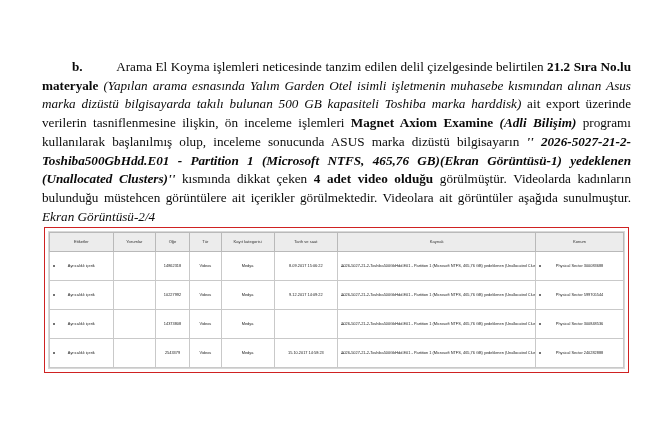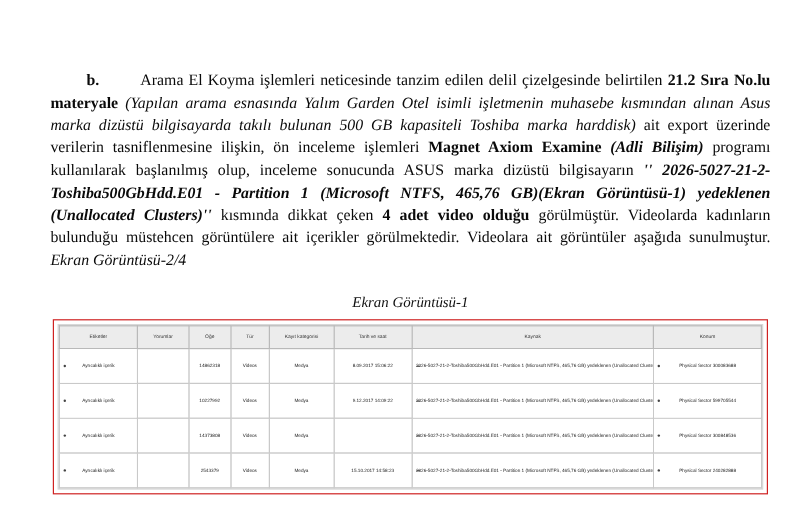--- a/index.html
+++ b/index.html
@@ -12,21 +12,21 @@
     background: #ffffff;
     font-family: "Liberation Serif", serif;
     color: #000000;
     overflow: hidden;
   }
   .page {
     position: relative;
     width: 665px;
     height: 443px;
     box-sizing: border-box;
-    padding: 58px 23px 0 42px;
+    padding: 58px 34px 0 42px;
   }
   .para {
     font-size: 13.2px;
     line-height: 1.42;
     text-align: justify;
     margin: 0;
     color: #0a0a0a;
   }
   .para .lead {
     font-weight: bold;
@@ -142,21 +142,20 @@
 </head>
 <body>
 
 <div class="page">
 
   <p class="para">
     <span class="ind"></span><b class="lead">b.</b>
     <span class="ind"></span><span>Arama El Koyma işlemleri neticesinde tanzim edilen delil çizelgesinde belirtilen </span><b class="strong">21.2 Sıra No.lu materyale </b><i class="em">(Yapılan arama esnasında Yalım Garden Otel isimli işletmenin muhasebe kısmından alınan Asus marka dizüstü bilgisayarda takılı bulunan 500 GB kapasiteli Toshiba marka harddisk) </i><span>ait export üzerinde verilerin tasniflenmesine ilişkin, ön inceleme işlemleri </span><b class="strong">Magnet Axiom Examine </b><span class="bi">(Adli Bilişim) </span><span>programı kullanılarak başlanılmış olup, inceleme sonucunda ASUS marka dizüstü bilgisayarın </span><span class="bi">'' 2026-5027-21-2-Toshiba500GbHdd.E01 - Partition 1 (Microsoft NTFS, 465,76 GB)(Ekran Görüntüsü-1) yedeklenen (Unallocated Clusters)'' </span><span>kısmında dikkat çeken </span><b class="strong">4 adet video olduğu </b><span>görülmüştür. Videolarda kadınların bulunduğu müstehcen görüntülere ait içerikler görülmektedir. Videolara ait görüntüler aşağıda sunulmuştur. </span><i class="em">Ekran Görüntüsü-2/4</i>
   </p>
 
-  <div class="figcaption">Ekran Görüntüsü-1</div>
 
   <div class="shot-wrap">
     <div class="shot">
       <table class="grid">
         <thead>
           <tr>
             <th class="col0">Etiketler</th>
             <th class="col1">Yorumlar</th>
             <th class="col2">Öğe</th>
             <th class="col3">Tür</th>

